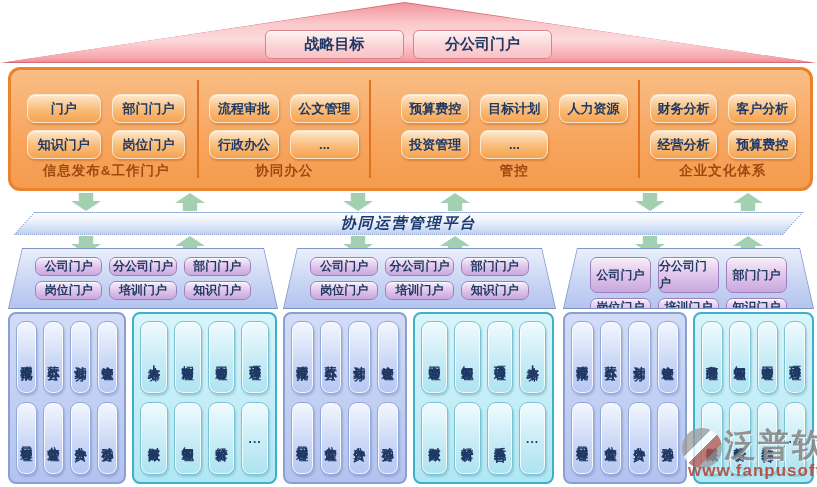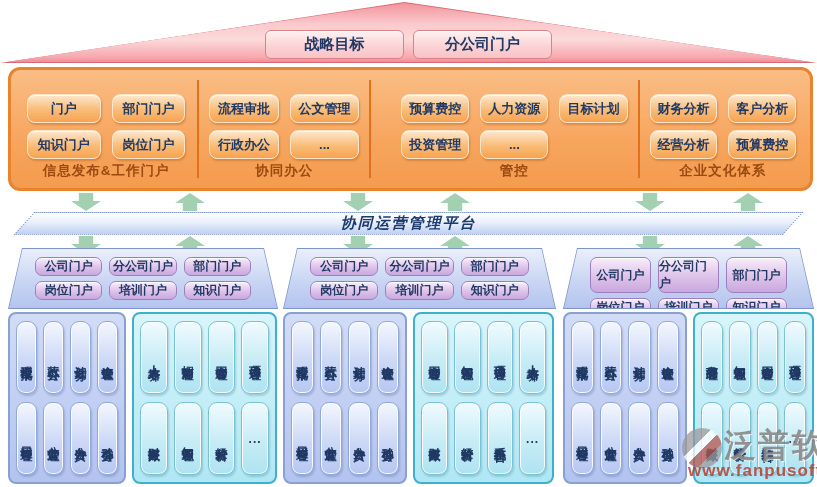--- a/index.html
+++ b/index.html
@@ -126,22 +126,22 @@
           <div class="tb-btn">公文管理</div>
           <div class="tb-btn">行政办公</div>
           <div class="tb-btn dots">...</div>
         </div>
         <div class="tb-label">协同办公</div>
       </div>
       <div class="tb-divider"></div>
       <div class="tb-section tb-s2">
         <div class="tb-grid" style="grid-template-columns: repeat(3, 1fr);">
           <div class="tb-btn">预算费控</div>
+          <div class="tb-btn">目标计划</div>
           <div class="tb-btn">人力资源</div>
-          <div class="tb-btn">目标计划</div>
           <div class="tb-btn">投资管理</div>
           <div class="tb-btn dots">...</div>
         </div>
         <div class="tb-label">管控</div>
       </div>
       <div class="tb-divider"></div>
       <div class="tb-section tb-s3">
         <div class="tb-grid" style="grid-template-columns: repeat(2, 1fr);">
           <div class="tb-btn">财务分析</div>
           <div class="tb-btn">客户分析</div>

